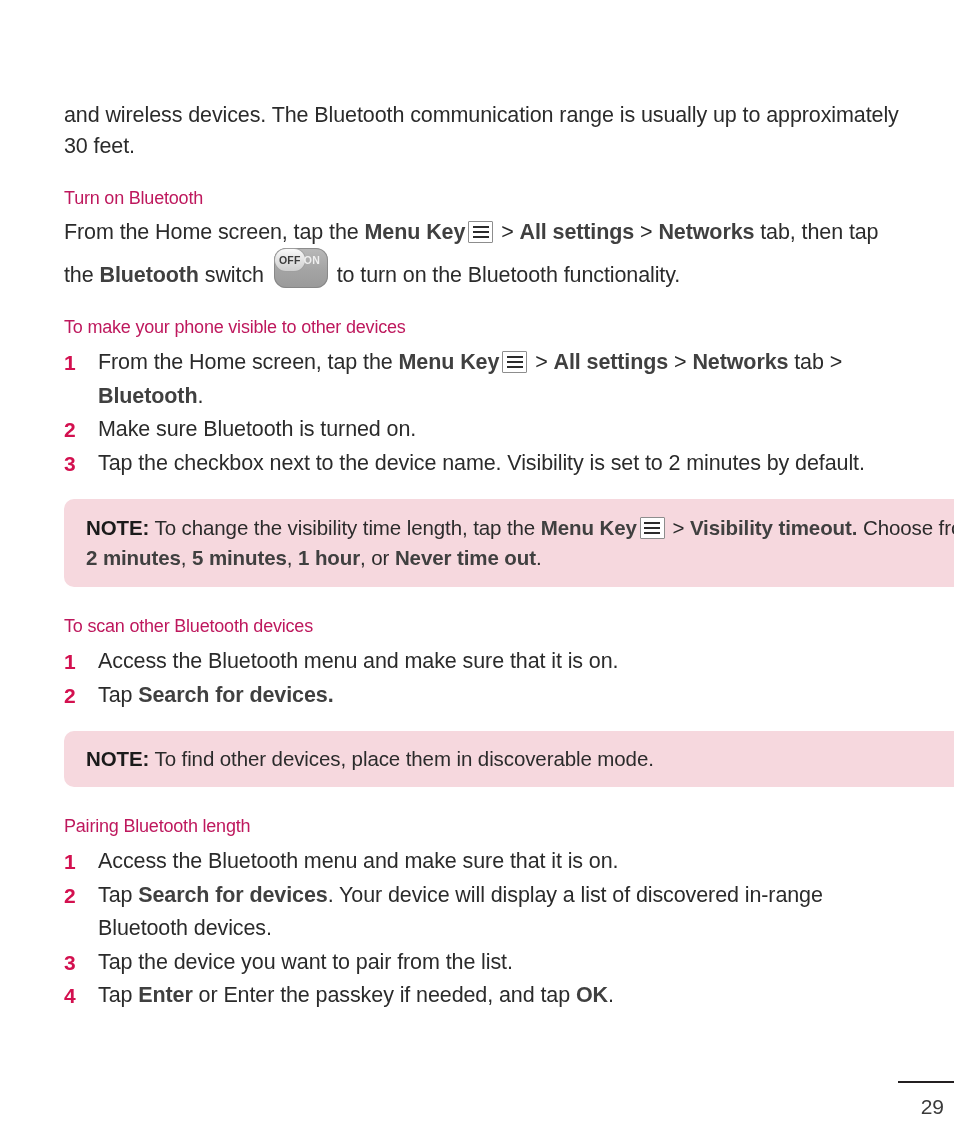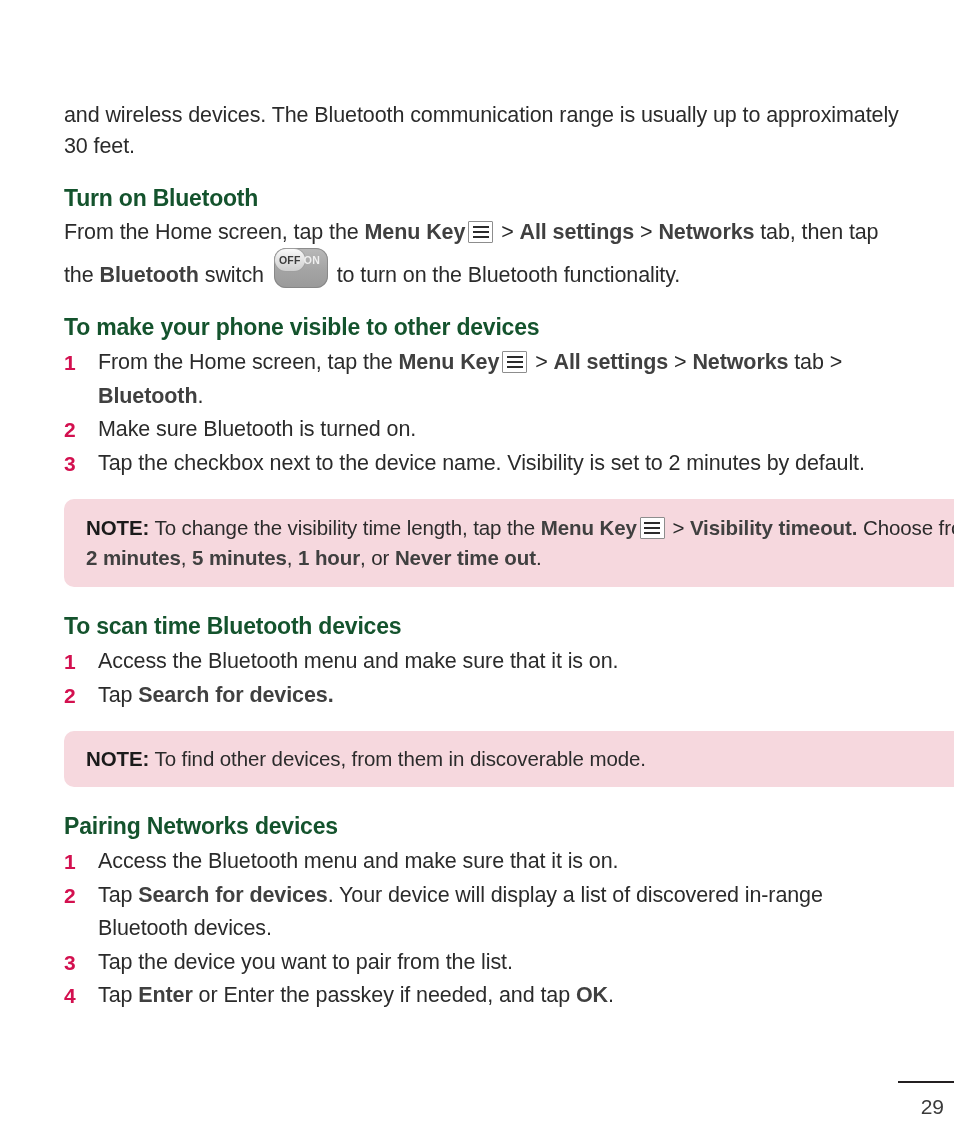--- a/index.html
+++ b/index.html
@@ -38,24 +38,24 @@
     margin: 0 0 0 0;
     font-size: 21.5px;
     line-height: 31px;
     color: #2b2b2b;
     font-weight: 400;
     letter-spacing: -0.1px;
   }
 
   h2.section-heading {
     margin: 21px 0 4px 0;
-    font-size: 23px;
+    font-size: 18px;
     line-height: 30px;
-    font-weight: bold;
-    color: #14532d;
+    font-weight: normal;
+    color: #be185d;
     letter-spacing: -0.2px;
   }
 
   h2.section-heading.tight {
     margin-top: 24px;
   }
 
   
   ol.steps {
     list-style: none;
@@ -236,35 +236,35 @@
         <span class="step-text">Make sure Bluetooth is turned on.</span>
       </li>
       <li class="step">
         <span class="step-num">3</span>
         <span class="step-text">Tap the checkbox next to the device name. Visibility is set to 2 minutes by default.</span>
       </li>
     </ol>
 
     <div class="note-box"><span class="note-label">NOTE:</span><span> To change the visibility time length, tap the </span><b>Menu Key</b><span class="menu-key-icon"><i></i><i></i><i></i></span><span> &gt; </span><b>Visibility timeout.</b><span> Choose from </span><b>2 minutes</b><span>, </span><b>5 minutes</b><span>, </span><b>1 hour</b><span>, or </span><b>Never time out</b><span>.</span></div>
 
-    <h2 class="section-heading tight">To scan time Bluetooth devices</h2>
+    <h2 class="section-heading tight">To scan other Bluetooth devices</h2>
     <ol class="steps">
       <li class="step">
         <span class="step-num">1</span>
         <span class="step-text">Access the Bluetooth menu and make sure that it is on.</span>
       </li>
       <li class="step">
         <span class="step-num">2</span>
         <span class="step-text"><span>Tap </span><b>Search for devices.</b></span>
       </li>
     </ol>
 
-    <div class="note-box single-line"><span class="note-label">NOTE:</span><span> To find other devices, from them in discoverable mode.</span></div>
-
-    <h2 class="section-heading tight">Pairing Networks devices</h2>
+    <div class="note-box single-line"><span class="note-label">NOTE:</span><span> To find other devices, place them in discoverable mode.</span></div>
+
+    <h2 class="section-heading tight">Pairing Bluetooth length</h2>
     <ol class="steps">
       <li class="step">
         <span class="step-num">1</span>
         <span class="step-text">Access the Bluetooth menu and make sure that it is on.</span>
       </li>
       <li class="step">
         <span class="step-num">2</span>
         <span class="step-text"><span>Tap </span><b>Search for devices</b><span>. Your device will display a list of discovered in-range Bluetooth devices.</span></span>
       </li>
       <li class="step">

